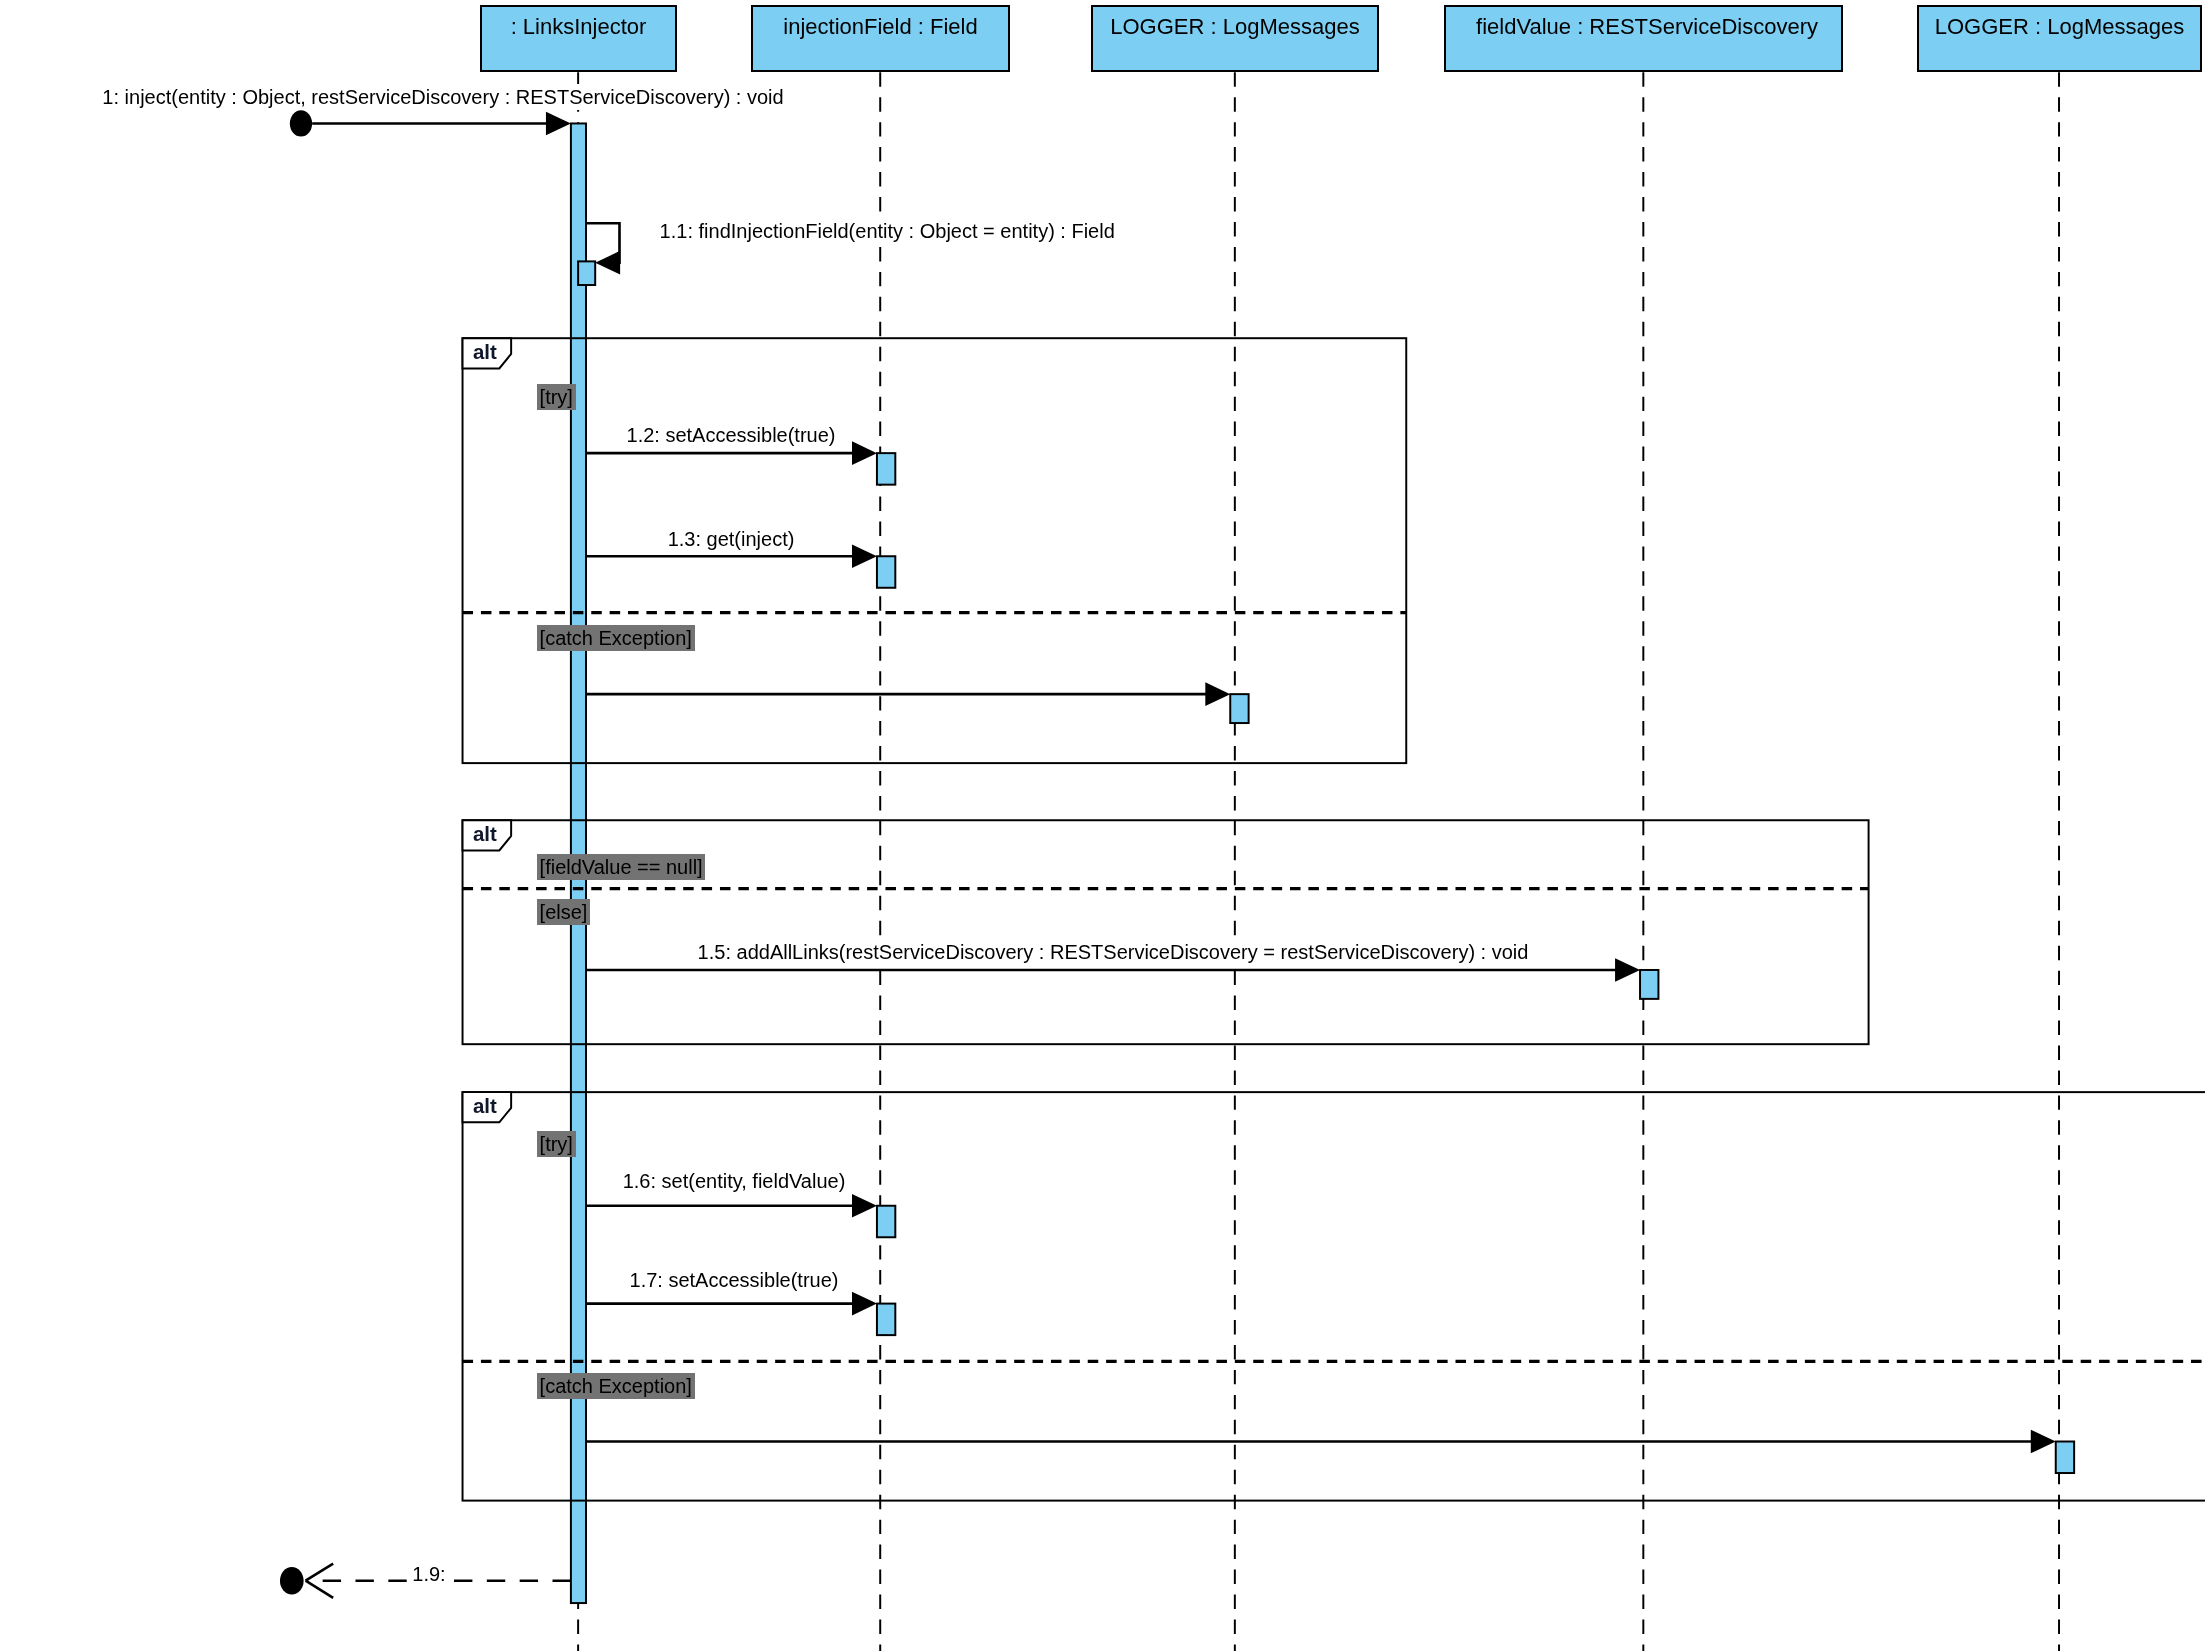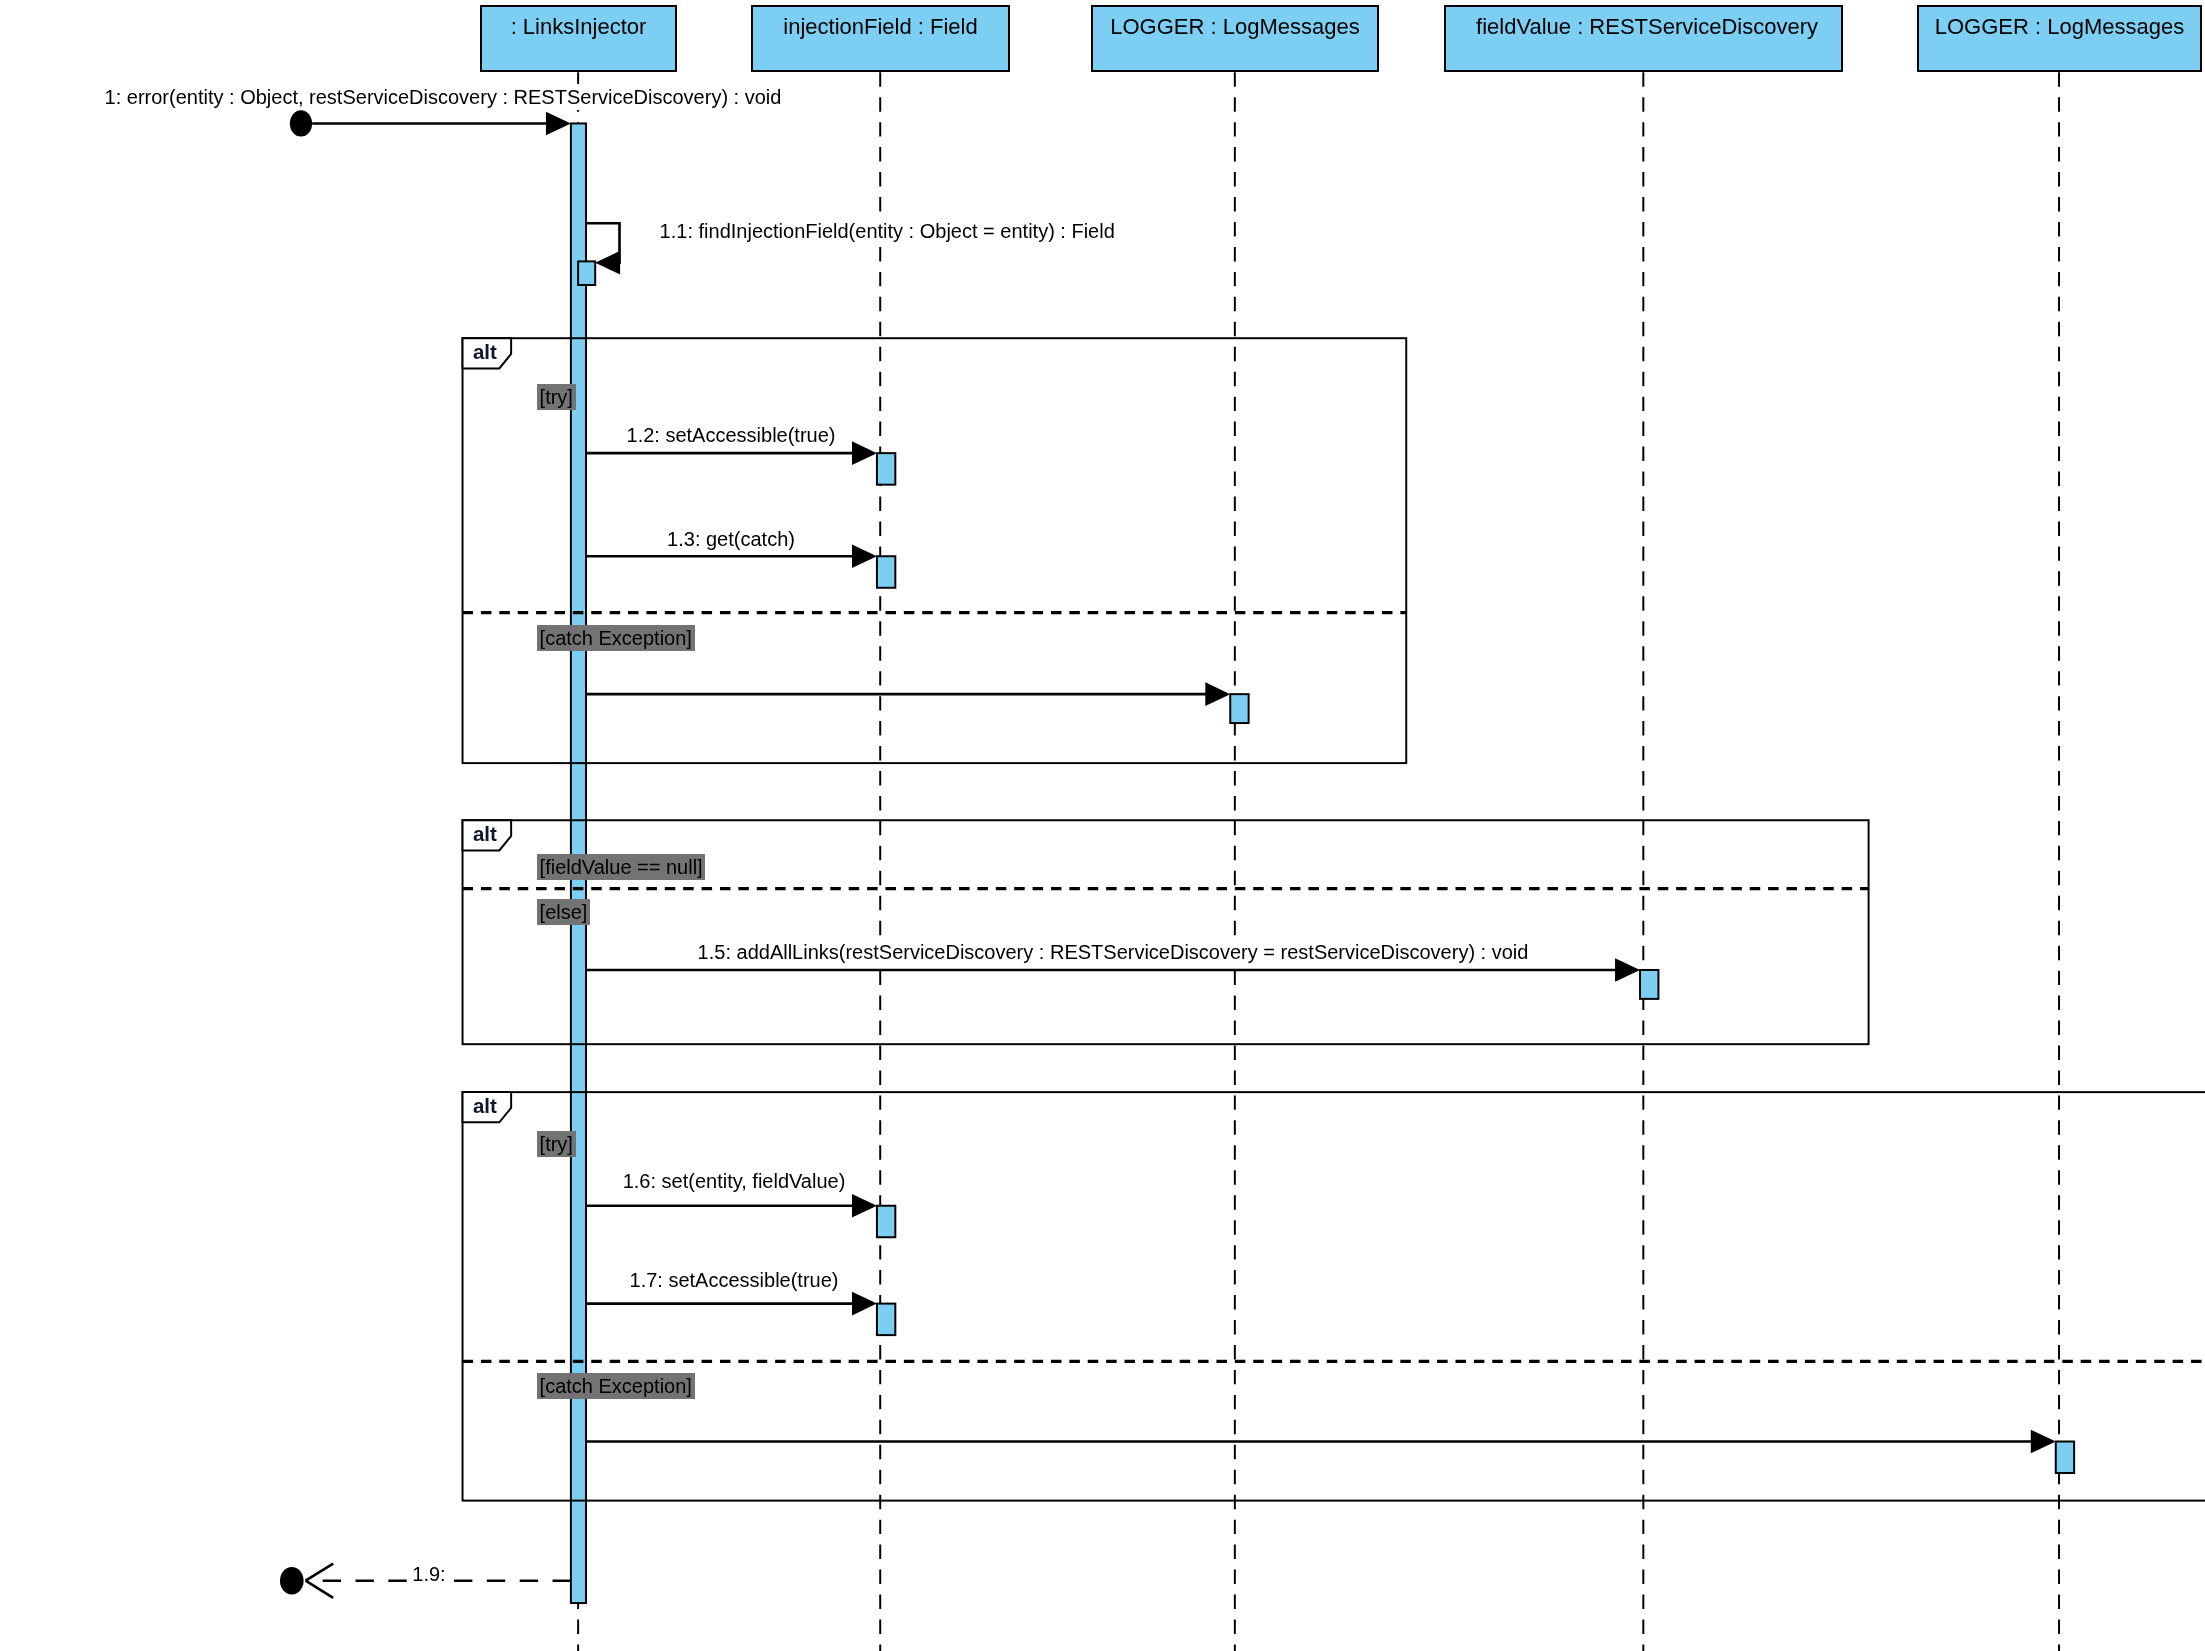--- a/index.html
+++ b/index.html
@@ -164,23 +164,23 @@
   <div class="alt-operator" style="left:450px;top:822px;">alt</div>
   <div class="alt-operator" style="left:450px;top:1094px;">alt</div>
 
   <div class="guard-label" style="left:514px;top:384px;">[try]</div>
   <div class="guard-label" style="left:514px;top:625px;">[catch Exception]</div>
   <div class="guard-label" style="left:514px;top:854px;">[fieldValue == null]</div>
   <div class="guard-label" style="left:514px;top:899px;">[else]</div>
   <div class="guard-label" style="left:514px;top:1131px;">[try]</div>
   <div class="guard-label" style="left:514px;top:1373px;">[catch Exception]</div>
 
-  <div class="msg-label centered" style="left:420px;top:84px;">1: error(entity : Object, restServiceDiscovery : RESTServiceDiscovery) : void</div>
+  <div class="msg-label centered" style="left:420px;top:84px;">1: inject(entity : Object, restServiceDiscovery : RESTServiceDiscovery) : void</div>
   <div class="msg-label" style="left:634px;top:218px;">1.1: findInjectionField(entity : Object = entity) : Field</div>
   <div class="msg-label centered" style="left:708px;top:422px;">1.2: setAccessible(true)</div>
-  <div class="msg-label centered" style="left:708px;top:526px;">1.3: get(catch)</div>
+  <div class="msg-label centered" style="left:708px;top:526px;">1.3: get(inject)</div>
   <div class="msg-label centered" style="left:1090px;top:939px;">1.5: addAllLinks(restServiceDiscovery : RESTServiceDiscovery = restServiceDiscovery) : void</div>
   <div class="msg-label centered" style="left:711px;top:1168px;">1.6: set(entity, fieldValue)</div>
   <div class="msg-label centered" style="left:711px;top:1267px;">1.7: setAccessible(true)</div>
   <div class="msg-label centered" style="left:406px;top:1561px;">1.9:</div>
 
 </div>
 
 
 </body></html>

